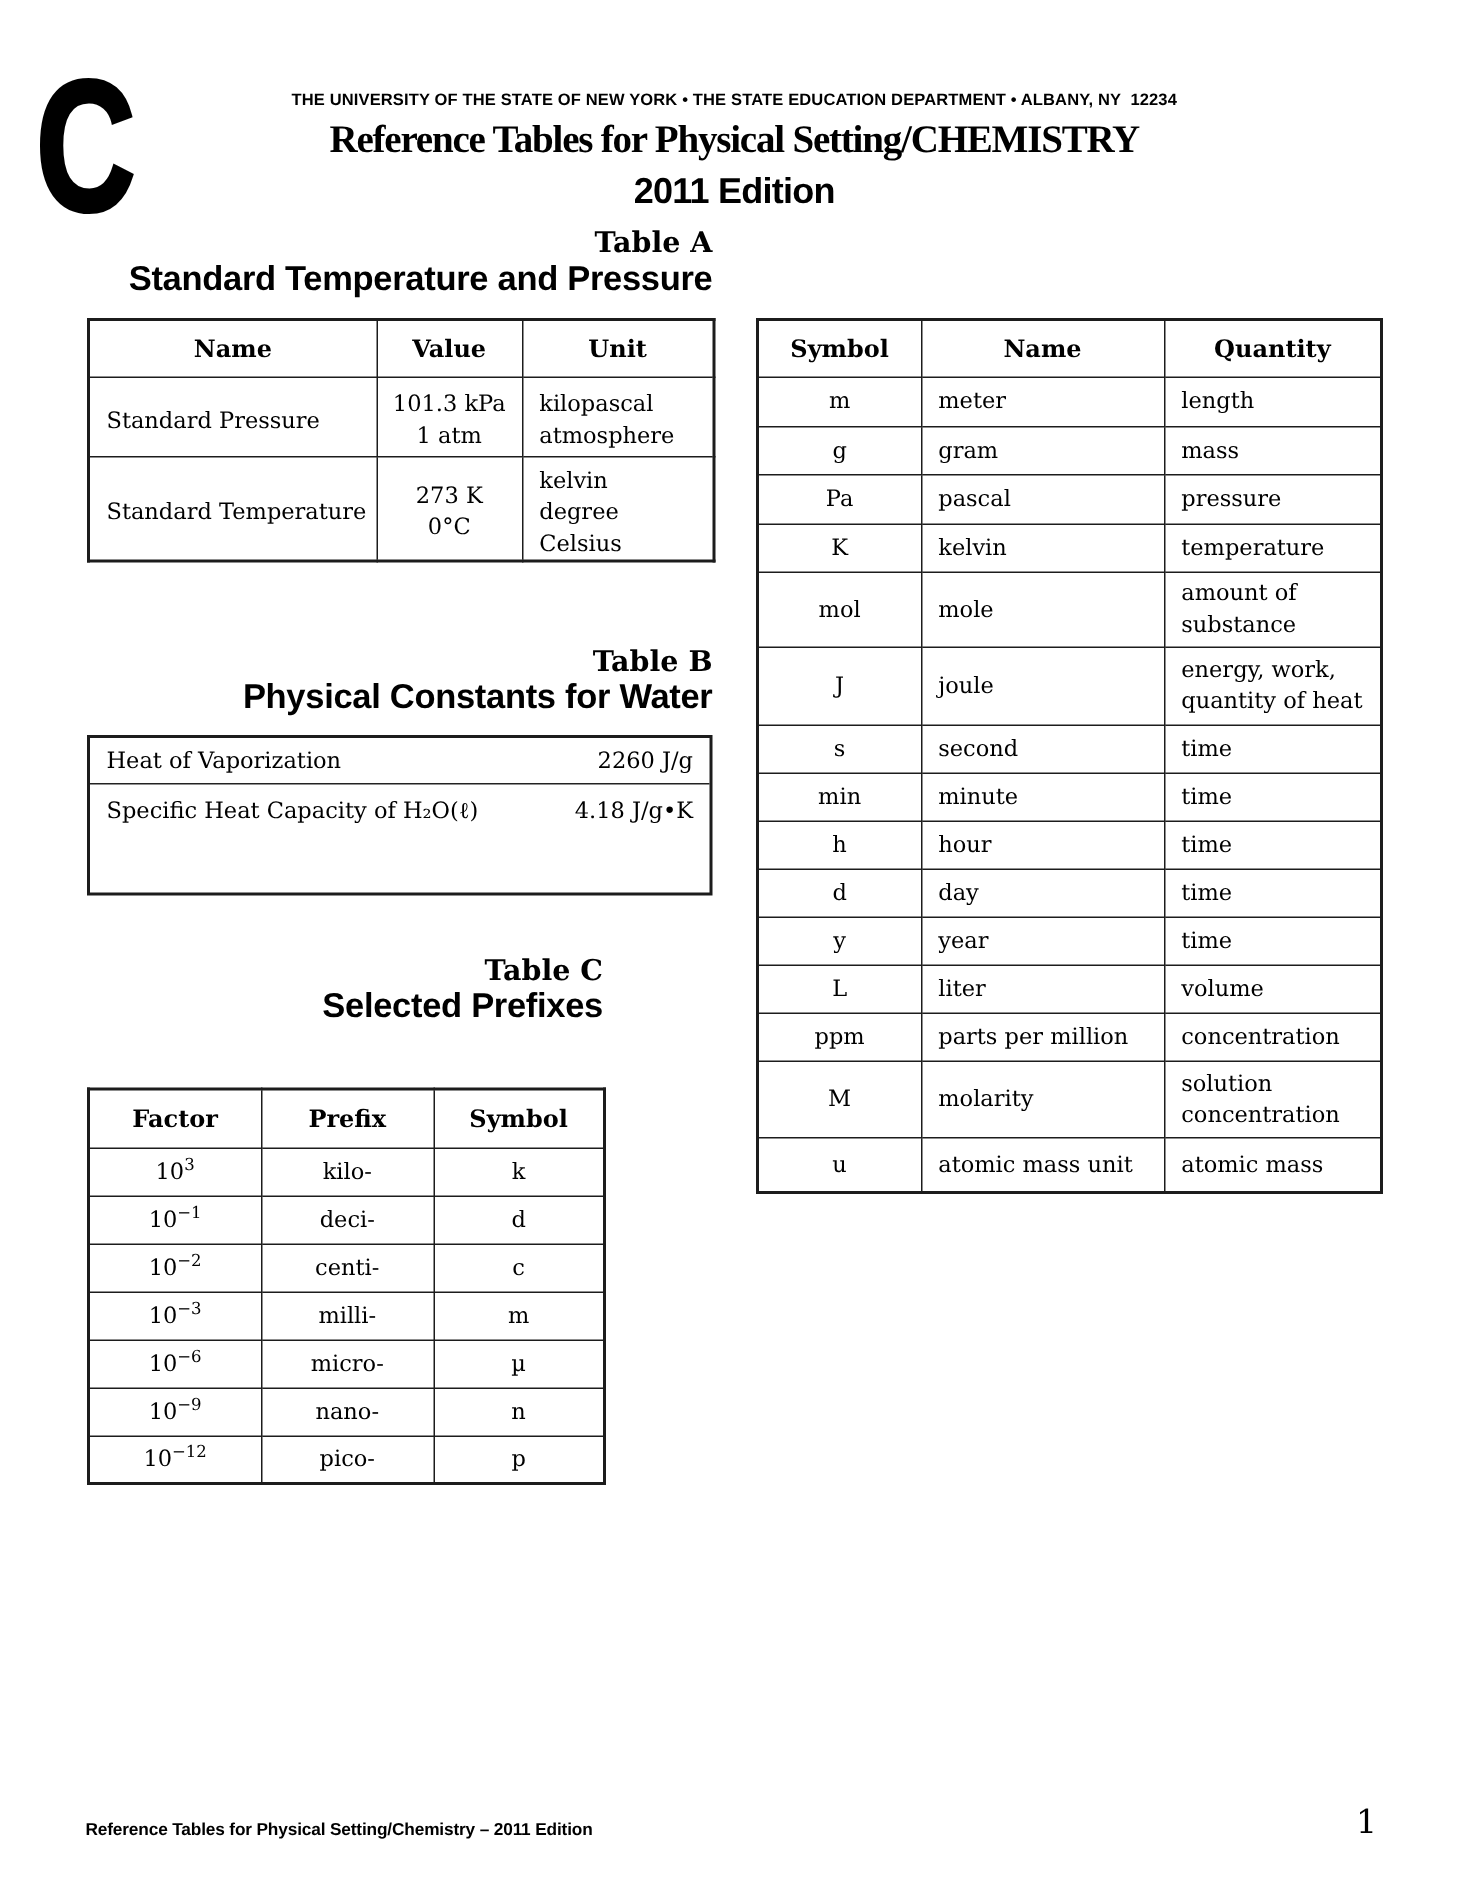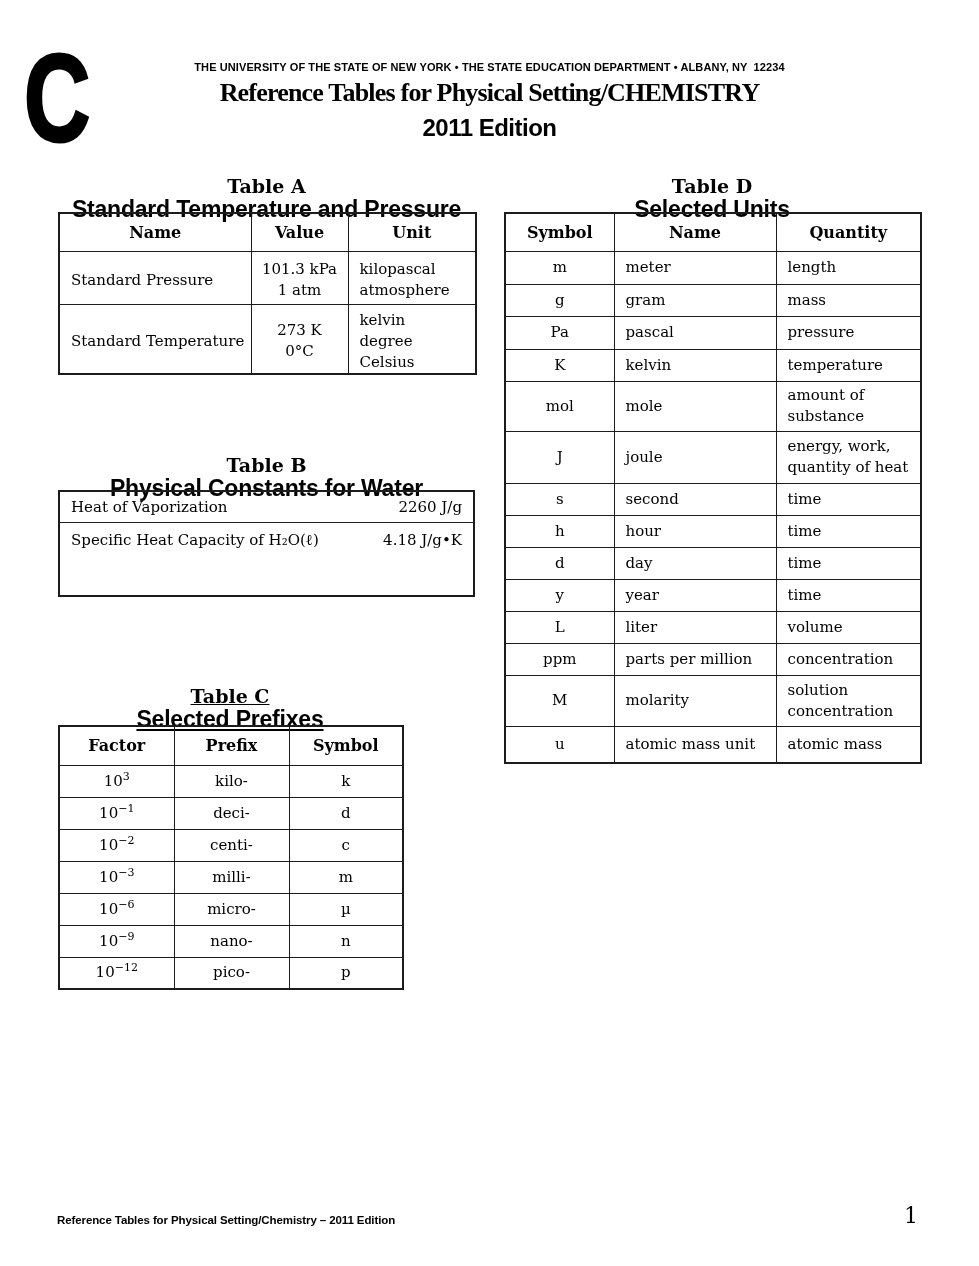--- a/index.html
+++ b/index.html
@@ -48,21 +48,21 @@
     position: absolute;
     left: 0; top: 114px; width: 979px;
     text-align: center;
     font-family: "Liberation Sans", "DejaVu Sans", sans-serif;
     font-weight: bold;
     font-size: 24px;
     letter-spacing: -0.5px;
   }
 
   
-  .tbl-title { position: absolute; text-align: center; line-height: 23px; margin-top: 24px; }
+  .tbl-title { position: absolute; text-align: right; line-height: 23px; }
   .tbl-title .tname {
     font-family: "DejaVu Serif", "Liberation Serif", serif;
     font-weight: bold;
     font-size: 19px;
   }
   .tbl-title .tsub {
     font-family: "Liberation Sans", "DejaVu Sans", sans-serif;
     font-weight: bold;
     font-size: 23px;
     letter-spacing: -0.2px;
@@ -196,21 +196,21 @@
     <div class="brow brow2">
       <span>Heat of Vaporization</span>
       <span>2260 J/g</span>
     </div>
     <div class="brow brow3">
       <span>Specific Heat Capacity of H₂O(ℓ)</span>
       <span>4.18 J/g•K</span>
     </div>
   </div>
 
-  <div class="tbl-title" style="left:58px; top:661px; width:344px;text-decoration:underline;">
+  <div class="tbl-title" style="left:58px; top:636px; width:344px;">
     <div class="tname">Table C</div>
     <div class="tsub">Selected Prefixes</div>
   </div>
 
   <table class="grid" style="left:58px; top:725px; width:344px;">
     <colgroup>
         <col style="width:115px">
         <col style="width:115px">
         <col style="width:114px">
       </colgroup>
@@ -253,24 +253,20 @@
         <td class="ac">n</td>
       </tr>
       <tr class="r32">
         <td class="ac"><span>10</span><sup class="exp">−12</sup></td>
         <td class="ac">pico-</td>
         <td class="ac">p</td>
       </tr>
     </tbody>
   </table>
 
-  <div class="tbl-title" style="left:504px; top:151px; width:416px;">
-    <div class="tname">Table D</div>
-    <div class="tsub">Selected Units</div>
-  </div>
 
   <table class="grid" style="left:504px; top:212px; width:416px;">
     <colgroup>
         <col style="width:109px">
         <col style="width:162px">
         <col style="width:145px">
       </colgroup>
     <thead>
       <tr class="r38">
         <th>Symbol</th>
@@ -308,20 +304,25 @@
         <td class="ac">J</td>
         <td class="al">joule</td>
         <td class="al">energy, work, quantity of heat</td>
       </tr>
       <tr class="r32">
         <td class="ac">s</td>
         <td class="al">second</td>
         <td class="al">time</td>
       </tr>
       <tr class="r32">
+        <td class="ac">min</td>
+        <td class="al">minute</td>
+        <td class="al">time</td>
+      </tr>
+      <tr class="r32">
         <td class="ac">h</td>
         <td class="al">hour</td>
         <td class="al">time</td>
       </tr>
       <tr class="r32">
         <td class="ac">d</td>
         <td class="al">day</td>
         <td class="al">time</td>
       </tr>
       <tr class="r32">

